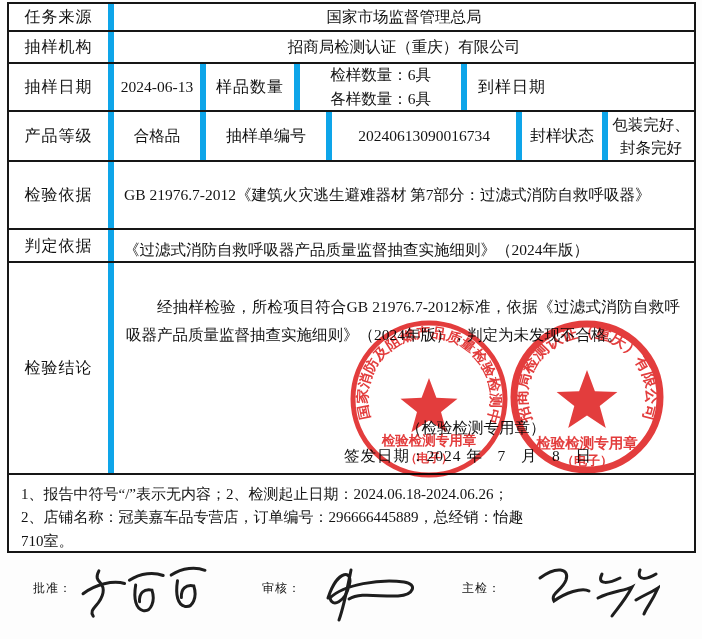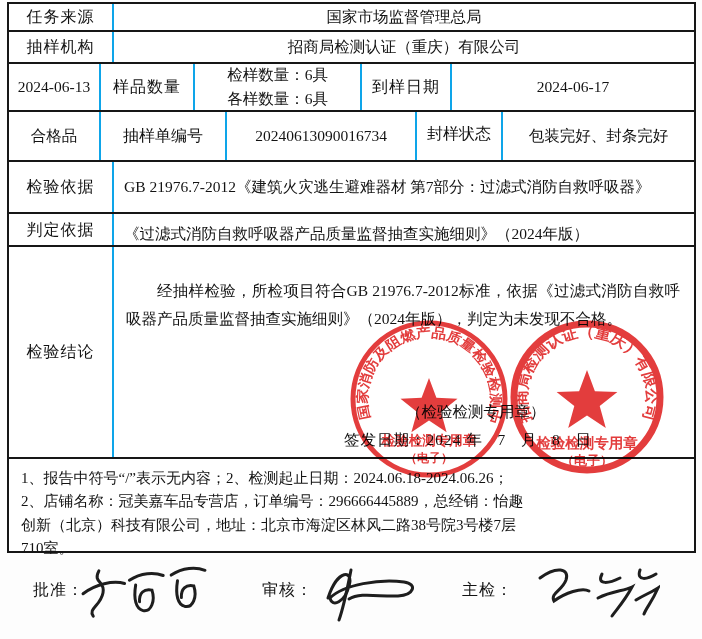--- a/index.html
+++ b/index.html
@@ -3,49 +3,49 @@
 <meta charset="utf-8">
 <style>
   * { margin:0; padding:0; box-sizing:border-box; }
   html,body { background:#ffffff; }
   body { font-family:"Liberation Serif","DejaVu Serif",serif; color:#131313; }
   #page { position:relative; width:702px; height:639px; background:#fdfdfd; overflow:hidden; }
 
   #report-table { position:absolute; left:7px; top:2px; width:689px; border:2px solid #161616; background:#fff; }
   .t-row { display:flex; border-bottom:2px solid #161616; }
   .t-row:last-child { border-bottom:none; }
-  .cell { border-right:2px solid #0ea5e9; display:flex; align-items:center; justify-content:center;
+  .cell { border-right:6px solid #0ea5e9; display:flex; align-items:center; justify-content:center;
           text-align:center; font-size:15.5px; line-height:1.45; padding:2px 4px; }
   .cell:last-child { border-right:none; }
   .label-cell { width:105px; flex:0 0 105px; font-size:16px; letter-spacing:1px; font-weight:500; }
   .value-cell { flex:1; }
   .left-text { justify-content:flex-start; text-align:left; padding:20px 10px; }
 
   .row-h28 { height:28px; } .row-h32 { height:32px; } .row-h48 { height:48px; }
-  .row-h50 { height:50px; } .row-h52 { height:52px; } .row-h33 { height:33px; }
+  .row-h50 { height:50px; } .row-h52 { height:68px; } .row-h33 { height:33px; }
   .row-h212 { height:212px; } .row-h96 { height:94px; border-bottom:none; }
   #report-table { height:551px; }
 
   .qty-lines { display:flex; flex-direction:column; gap:2px; }
 
   .conclusion-cell { position:relative; display:block; padding:0; }
   .conclusion-text { position:absolute; left:12px; right:14px; top:30px; font-size:15.5px;
                      line-height:1.78; text-indent:2em; text-align:justify; }
   .seal-note { position:absolute; left:292px; top:154px; font-size:15.5px; white-space:pre; }
   .sign-date { position:absolute; left:230px; top:182px; font-size:15.5px; white-space:pre; letter-spacing:1px; }
 
   .remarks-cell { display:block; padding:8px 12px 4px 12px; text-align:left; font-size:15px; line-height:1.55; }
 
   .stamp { position:absolute; mix-blend-mode:multiply; opacity:.9; pointer-events:none; }
   #stamp-left  { left:348px; top:318px; width:162px; height:162px; }
   #stamp-right { left:508px; top:318px; width:158px; height:158px; }
   .stamp svg { display:block; width:100%; height:100%; }
 
   #signature-row { position:absolute; left:0; top:556px; width:702px; height:75px; }
-  .sig-label { position:absolute; font-size:16px; letter-spacing:1px; top:24px; }
+  .sig-label { position:absolute; font-size:12px; letter-spacing:1px; top:24px; }
   #approve-label { left:33px; } #review-label { left:262px; } #chief-label { left:462px; }
   .sig-svg { position:absolute; top:2px; }
   #approver-signature { left:78px; width:152px; height:66px; transform:rotate(-3deg); }
   #reviewer-signature { left:318px; width:108px; height:66px; }
   #chief-signature { left:532px; width:128px; height:62px; }
   .sig-svg path { fill:none; stroke:#1e1e1e; stroke-width:3; stroke-linecap:round; }
 </style>
 </head>
 <body>
 
@@ -57,37 +57,38 @@
       <div class="cell label-cell">任务来源</div>
       <div class="cell value-cell">国家市场监督管理总局</div>
     </div>
 
     <div class="t-row row-h32">
       <div class="cell label-cell">抽样机构</div>
       <div class="cell value-cell">招商局检测认证（重庆）有限公司</div>
     </div>
 
     <div class="t-row row-h48">
+      <div class="cell label-cell">抽样日期</div>
       <div class="cell" style="flex:0 0 92px;">2024-06-13</div>
       <div class="cell" style="flex:0 0 94px; font-size:16px; letter-spacing:1px;">样品数量</div>
       <div class="cell" style="flex:0 0 167px;">
         <div class="qty-lines">
           <span>检样数量：6具</span>
           <span>各样数量：6具</span>
         </div>
       </div>
       <div class="cell" style="flex:0 0 90px; font-size:16px; letter-spacing:1px;">到样日期</div>
-      <div class="cell value-cell">2024-06-17</div>
     </div>
 
     <div class="t-row row-h50">
+      <div class="cell label-cell">产品等级</div>
       <div class="cell" style="flex:0 0 92px;">合格品</div>
       <div class="cell" style="flex:0 0 126px; font-size:16px;">抽样单编号</div>
       <div class="cell" style="flex:0 0 190px;">20240613090016734</div>
-      <div class="cell" style="flex:0 0 86px; font-size:16px;font-family:Liberation Mono, monospace;">封样状态</div>
+      <div class="cell" style="flex:0 0 86px; font-size:16px;">封样状态</div>
       <div class="cell value-cell" style="line-height:1.5;">包装完好、封条完好</div>
     </div>
 
     <div class="t-row row-h52">
       <div class="cell label-cell">检验依据</div>
       <div class="cell value-cell left-text" style="line-height:1.6;">GB 21976.7-2012《建筑火灾逃生避难器材 第7部分：过滤式消防自救呼吸器》</div>
     </div>
 
     <div class="t-row row-h33">
       <div class="cell label-cell">判定依据</div>
@@ -100,21 +101,20 @@
         <div class="conclusion-text">经抽样检验，所检项目符合GB 21976.7-2012标准，依据《过滤式消防自救呼吸器产品质量监督抽查实施细则》（2024年版），判定为未发现不合格。</div>
         <div class="seal-note">（检验检测专用章）</div>
         <div class="sign-date">签发日期：2024 年   7   月   8   日</div>
       </div>
     </div>
 
     <div class="t-row row-h96">
       <div class="cell value-cell remarks-cell">
         <div>1、报告中符号“/”表示无内容；2、检测起止日期：2024.06.18-2024.06.26；</div>
         <div>2、店铺名称：冠美嘉车品专营店，订单编号：296666445889，总经销：怡趣</div>
-        <div>创新（北京）科技有限公司，地址：北京市海淀区林风二路38号院3号楼7层</div>
         <div>710室。</div>
       </div>
     </div>
 
   </div>
 
   <div id="stamp-left" class="stamp">
     <svg viewBox="0 0 162 162" xmlns="http://www.w3.org/2000/svg">
       <circle cx="81" cy="81" r="76" fill="none" stroke="#e02727" stroke-width="5"></circle>
       <path id="arcL" d="M 22.7,102.2 A 62,62 0 1 1 139.3,102.2" fill="none"></path>

